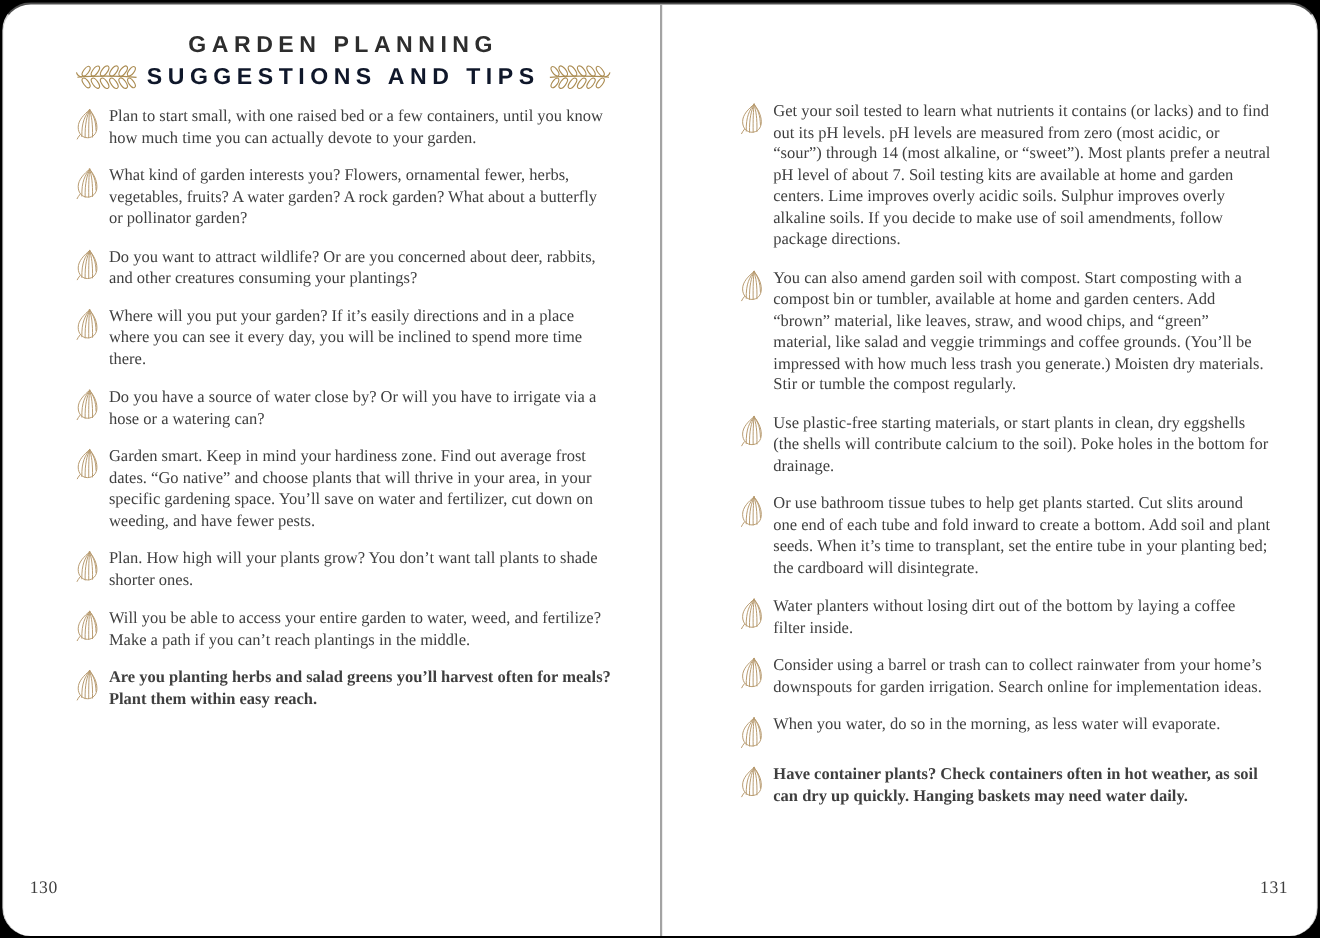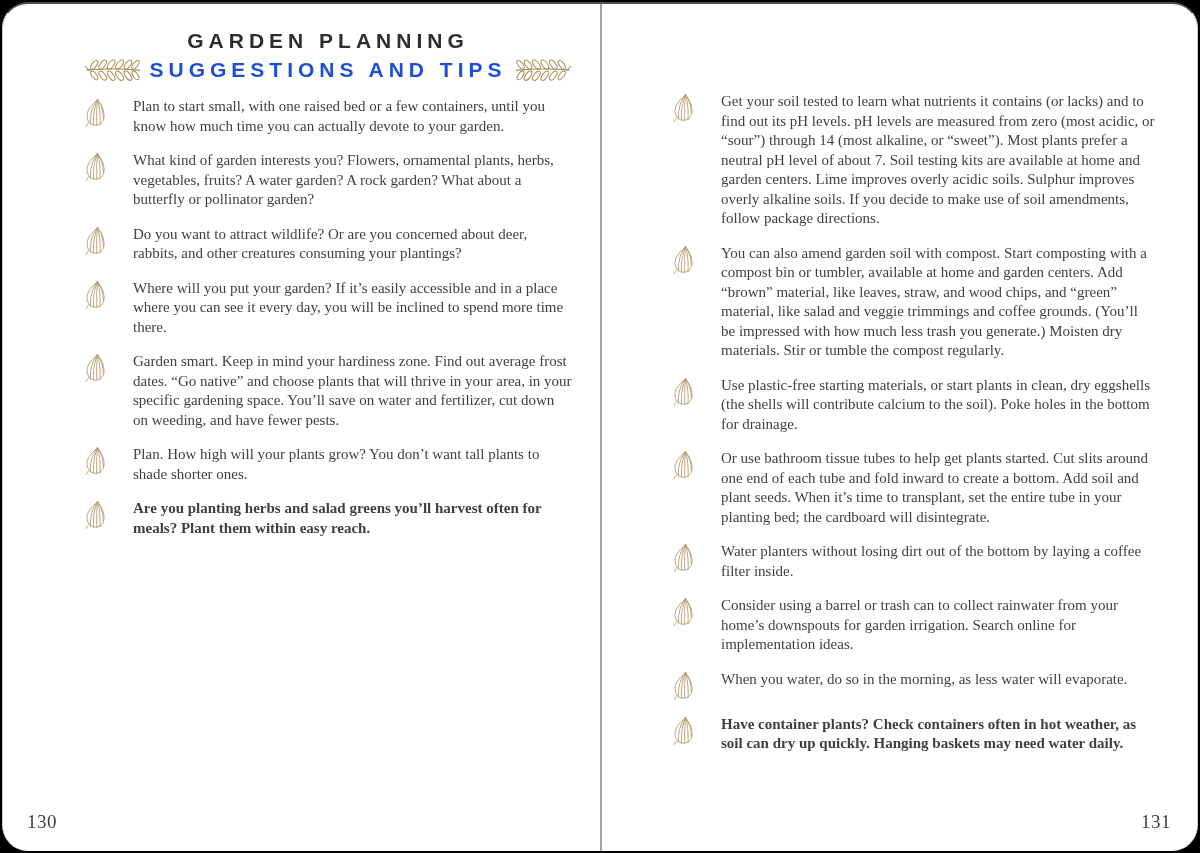--- a/index.html
+++ b/index.html
@@ -31,21 +31,21 @@
     top: 0;
     bottom: 0;
     width: 2px;
     background: #a3a3a3;
   }
   .col {
     position: absolute;
     box-sizing: border-box;
   }
   .col-left {
-    left: 80px;
+    left: 64px;
     top: 24px;
     width: 490px;
   }
   .col-right {
     left: 668px;
     top: 88px;
     width: 484px;
   }
   .page-header {
     text-align: center;
@@ -65,52 +65,52 @@
     align-items: center;
     justify-content: center;
     gap: 7px;
     margin-top: 2px;
   }
   .title-line2 {
     font-family: "Liberation Sans", sans-serif;
     font-weight: 700;
     font-size: 21px;
     letter-spacing: 5px;
-    color: #1d4ed8;
+    color: #0f172a;
     line-height: 28px;
   }
   .ornament {
     color: #ab8c52;
     flex: none;
     display: inline-block;
   }
   .ornament svg { display: block; width: 58px; height: 24px; }
   .ornament.flip svg { transform: scaleX(-1); }
   .tip-item {
     display: flex;
     align-items: flex-start;
-    gap: 25px;
+    gap: 7px;
     margin-bottom: 15px;
   }
   .tip-item:last-child { margin-bottom: 0; font-weight: bold; }
   .bullet {
     color: #b79a6e;
     flex: none;
     margin-top: 1px;
   }
   .bullet svg { display: block; width: 25px; height: 29px; }
   .tip-text {
     font-size: 15px;
     line-height: 19.5px;
     color: #3f3f3f;
   }
   .page-number {
     position: absolute;
-    bottom: 18px;
-    font-size: 19px;
+    bottom: 34px;
+    font-size: 16px;
     color: #3f3f3f;
     letter-spacing: 0.5px;
   }
   .page-number.pn-left { left: 24px; }
   .page-number.pn-right { right: 26px; }
   .svg-defs { position: absolute; width: 0; height: 0; overflow: hidden; }
 </style>
 </head>
 <body>
 
@@ -177,61 +177,77 @@
     </span>
     <span class="tip-text">Plan to start small, with one raised bed or a few containers, until you know how much time you can actually devote to your garden.</span>
   </div>
 
   <div class="tip-item">
     <span class="bullet">
       <svg viewBox="0 0 24 29">
               <use href="#sym-onion"></use>
             </svg>
     </span>
-    <span class="tip-text">What kind of garden interests you? Flowers, ornamental plants, herbs, vegetables, fruits? A water garden? A rock garden? What about a butterfly or pollinator garden?</span>
+    <span class="tip-text">What kind of garden interests you? Flowers, ornamental fewer, herbs, vegetables, fruits? A water garden? A rock garden? What about a butterfly or pollinator garden?</span>
   </div>
 
   <div class="tip-item">
     <span class="bullet">
       <svg viewBox="0 0 24 29">
               <use href="#sym-onion"></use>
             </svg>
     </span>
     <span class="tip-text">Do you want to attract wildlife? Or are you concerned about deer, rabbits, and other creatures consuming your plantings?</span>
   </div>
 
   <div class="tip-item">
     <span class="bullet">
       <svg viewBox="0 0 24 29">
               <use href="#sym-onion"></use>
             </svg>
     </span>
-    <span class="tip-text">Where will you put your garden? If it’s easily accessible and in a place where you can see it every day, you will be inclined to spend more time there.</span>
-  </div>
-
-
+    <span class="tip-text">Where will you put your garden? If it’s easily directions and in a place where you can see it every day, you will be inclined to spend more time there.</span>
+  </div>
+
+
+  <div class="tip-item">
+    <span class="bullet">
+      <svg viewBox="0 0 24 29">
+              <use href="#sym-onion"></use>
+            </svg>
+    </span>
+    <span class="tip-text">Do you have a source of water close by? Or will you have to irrigate via a hose or a watering can?</span>
+  </div>
 
   <div class="tip-item">
     <span class="bullet">
       <svg viewBox="0 0 24 29">
               <use href="#sym-onion"></use>
             </svg>
     </span>
     <span class="tip-text">Garden smart. Keep in mind your hardiness zone. Find out average frost dates. “Go native” and choose plants that will thrive in your area, in your specific gardening space. You’ll save on water and fertilizer, cut down on weeding, and have fewer pests.</span>
   </div>
 
   <div class="tip-item">
     <span class="bullet">
       <svg viewBox="0 0 24 29">
               <use href="#sym-onion"></use>
             </svg>
     </span>
     <span class="tip-text">Plan. How high will your plants grow? You don’t want tall plants to shade shorter ones.</span>
   </div>
 
+  <div class="tip-item">
+    <span class="bullet">
+      <svg viewBox="0 0 24 29">
+              <use href="#sym-onion"></use>
+            </svg>
+    </span>
+    <span class="tip-text">Will you be able to access your entire garden to water, weed, and fertilize? Make a path if you can’t reach plantings in the middle.</span>
+  </div>
 
   <div class="tip-item">
     <span class="bullet">
       <svg viewBox="0 0 24 29">
               <use href="#sym-onion"></use>
             </svg>
     </span>
     <span class="tip-text">Are you planting herbs and salad greens you’ll harvest often for meals? Plant them within easy reach.</span>
   </div>
 

